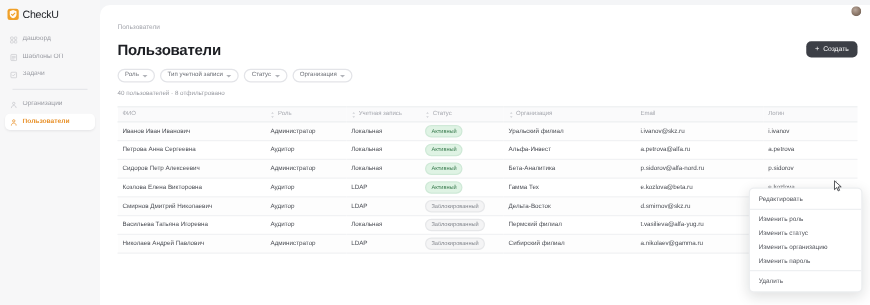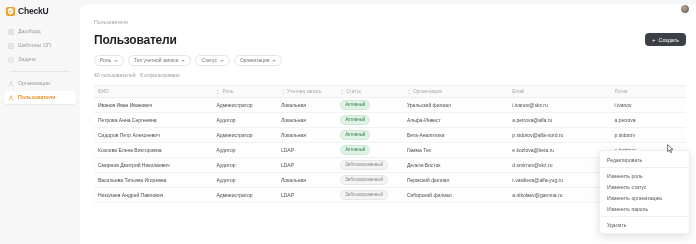--- a/index.html
+++ b/index.html
@@ -45,21 +45,21 @@
     border-radius: 2px;
     background: #f0a028;
     display: flex;
     align-items: center;
     justify-content: center;
     flex: 0 0 9px;
   }
   .logo-mark svg { display: block; }
   .logo-text {
     font-size: 8.5px;
-    font-weight: bold;
+    font-weight: normal;
     color: #24262b;
     letter-spacing: -0.2px;
     line-height: 1;
     text-align: center;
   }
   .nav { padding: 3px 4px 0 4px; }
   .nav-group { display: flex; flex-direction: column; gap: 1px; }
   .nav-item {
     display: flex;
     align-items: center;

